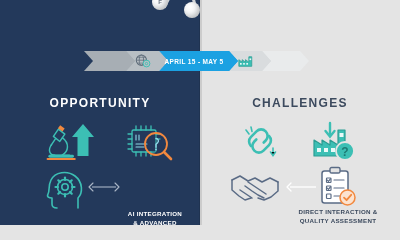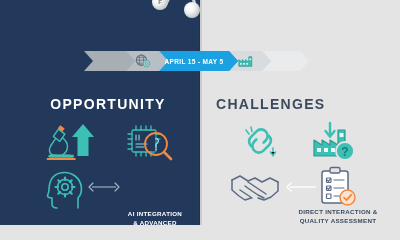--- a/index.html
+++ b/index.html
@@ -60,26 +60,25 @@
   .seg.s4::before { border-left-color:#1ba1e2; }
   .seg.s5::before { border-left-color:#d9dcde; }
   .seg-label {
     position:relative; z-index:4; color:#ffffff;
     font-size:6.5px; font-weight:700; letter-spacing:0.35px; white-space:nowrap;
   }
   .seg-ico { position:relative; z-index:4; width:18px; height:16px; }
 
   
   .head {
-    position:absolute; font-size:14px; font-weight:700; letter-spacing:1.3px;
+    position:absolute; font-size:12px; font-weight:700; letter-spacing:1.3px;
     white-space:nowrap;
-    padding-left:16px;
   }
   .head.left  { left:0; width:200px; text-align:center; top:96px; color:#ffffff; }
-  .head.right { left:200px; width:200px; text-align:left; top:96px; color:#3c4a5e; }
+  .head.right { left:200px; width:200px; text-align:center; top:96px; color:#3c4a5e; }
 
   
   .cell { position:absolute; display:flex; align-items:center; justify-content:center; }
   .cell svg { display:block; }
 
   .arrow-wrap { position:absolute; display:flex; align-items:center; justify-content:center; }
 
   .caption {
     position:absolute; text-align:center; font-size:6.2px; font-weight:700;
     letter-spacing:0.3px; line-height:1.45;

